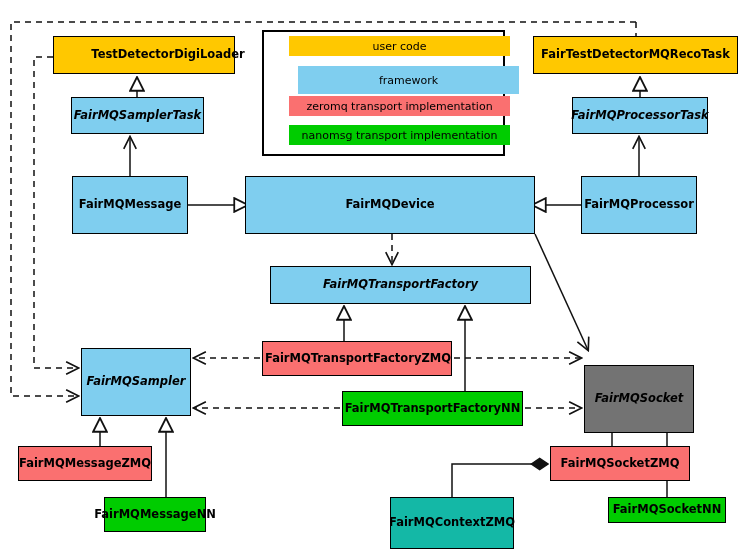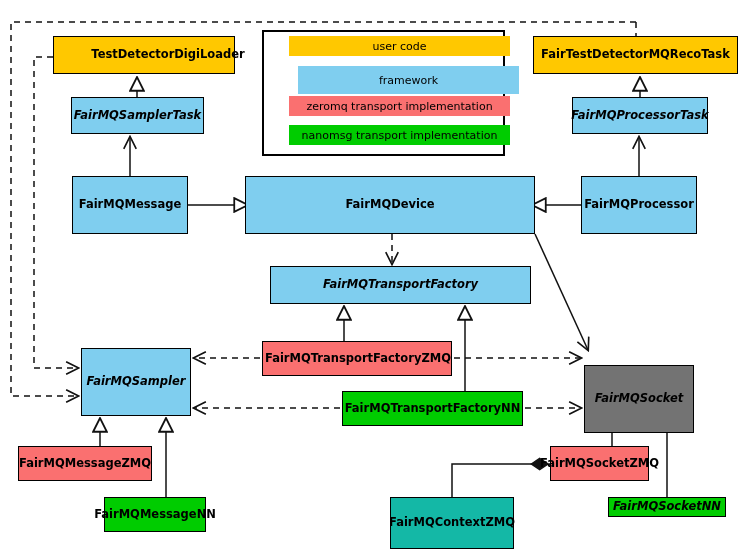--- a/index.html
+++ b/index.html
@@ -145,25 +145,25 @@
   </div>
 
   <div class="node" style="left:18px;top:446px;width:134px;height:35px;background:#FA7070;">
     <span>FairMQMessageZMQ</span>
   </div>
 
   <div class="node" style="left:104px;top:497px;width:102px;height:35px;background:#00CC00;">
     <span>FairMQMessageNN</span>
   </div>
 
-  <div class="node" style="left:550px;top:446px;width:99px;height:35px;background:#FA7070;">
+  <div class="node" style="left:550px;top:446px;width:140px;height:35px;background:#FA7070;">
     <span>FairMQSocketZMQ</span>
   </div>
 
   <div class="node" style="left:390px;top:497px;width:124px;height:52px;background:#14b8a6;">
     <span>FairMQContextZMQ</span>
   </div>
 
-  <div class="node" style="left:608px;top:497px;width:118px;height:20px;background:#00CC00;font-style:italic;">
+  <div class="node" style="left:608px;top:497px;width:118px;height:26px;background:#00CC00;">
     <span>FairMQSocketNN</span>
   </div>
 
 </div>
 
 </body></html>

